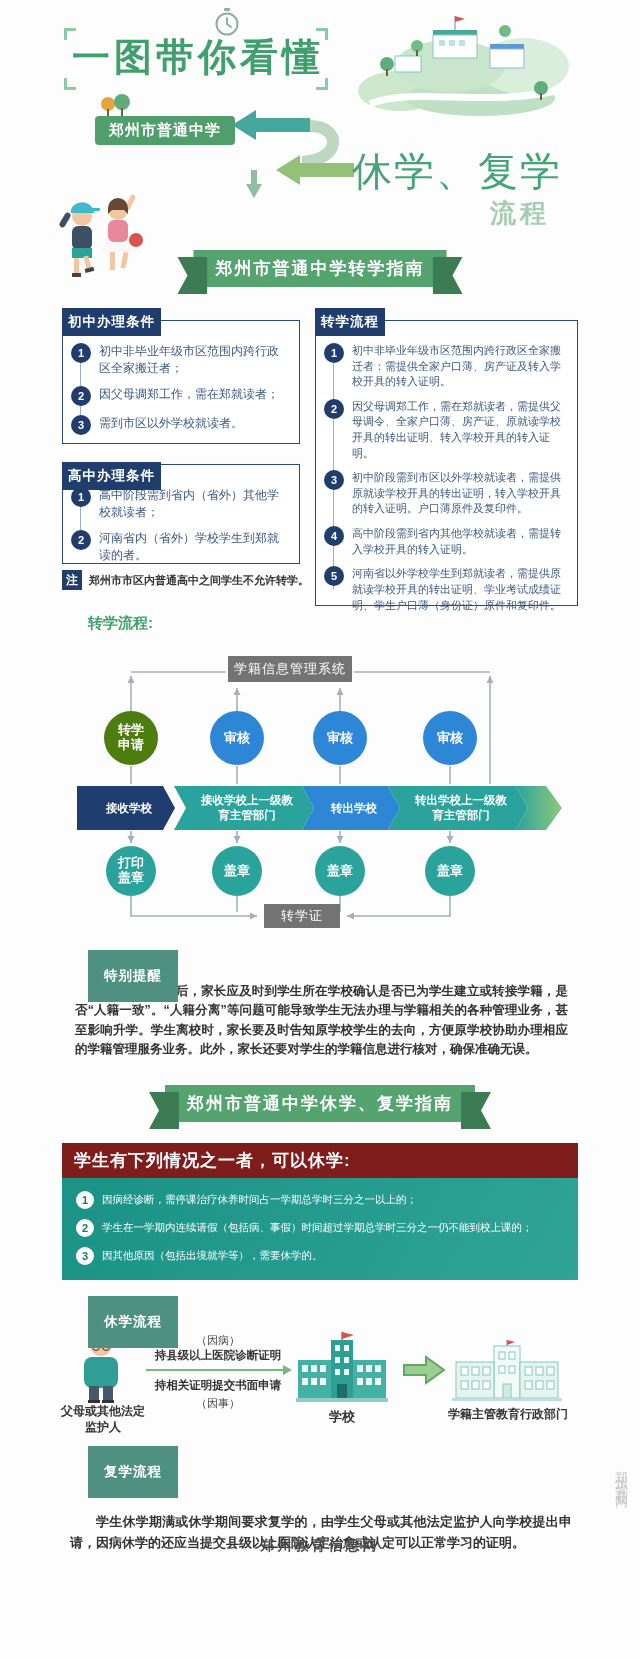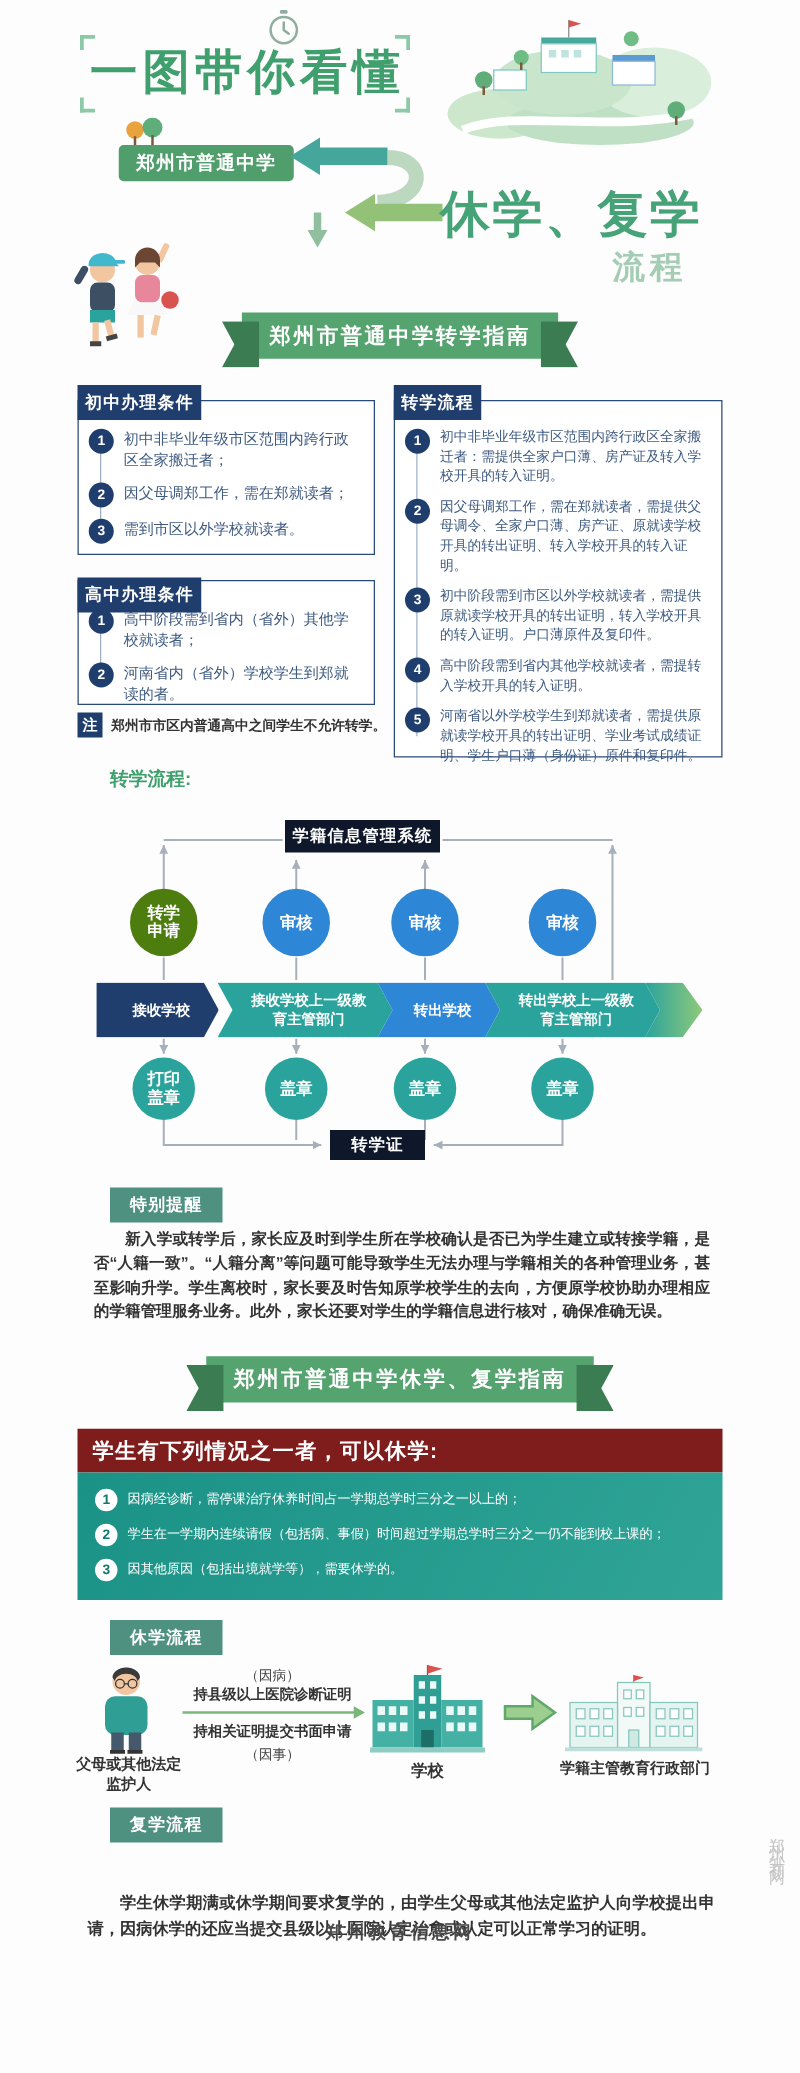--- a/index.html
+++ b/index.html
@@ -21,21 +21,21 @@
   .c-bl { left:64px; top:78px;  border-left-width:3px; border-bottom-width:3px; }
   .c-br { left:316px; top:78px; border-right-width:3px; border-bottom-width:3px; }
   .campus { position:absolute; left:355px; top:6px; }
   .trees { position:absolute; left:98px; top:94px; }
   .badge {
     position:absolute; left:95px; top:116px; background:#4f9e6c; color:#fff;
     font-size:15px; font-weight:bold; padding:5px 14px; border-radius:4px; letter-spacing:1px;
   }
   .deco-arrows { position:absolute; left:230px; top:108px; }
   .slogan-left  { position:absolute; left:160px; top:144px; font-size:40px; font-weight:bold; color:#46a377; letter-spacing:2px; }
-  .slogan-right { position:absolute; left:352px; top:144px; font-size:40px; font-weight:bold; color:#46a377; letter-spacing:2px; }
+  .slogan-right { position:absolute; left:352px; top:144px; font-size:40px; font-weight:normal; color:#46a377; letter-spacing:2px; }
   .slogan-sub   { position:absolute; left:490px; top:196px; font-size:26px; font-weight:bold; color:#a5cdb4; letter-spacing:4px; }
   .students { position:absolute; left:52px; top:186px; }
   
   .ribbon {
     position:absolute; left:50%; transform:translateX(-50%);
     background:#55a36f; color:#fff; font-size:17px; font-weight:bold;
     padding:7px 22px; letter-spacing:2px; z-index:2; white-space:nowrap;
   }
   .ribbon::before, .ribbon::after {
     content:""; position:absolute; top:7px; width:30px; height:100%; background:#3c7c52; z-index:-1;
@@ -44,21 +44,21 @@
   .ribbon::after  { right:-16px; clip-path:polygon(0 0,100% 0,calc(100% - 10px) 50%,100% 100%,0 100%); }
   #banner1 { top:250px; }
   #banner2 { top:1085px; }
   
   .hdr-box {
     position:absolute; background:#1f3e6d; color:#fff; font-size:13.5px; font-weight:bold;
     padding:5px 6px; z-index:3; letter-spacing:1px; white-space:nowrap;
   }
   .ghdr-box {
     position:absolute; background:#4e9180; color:#fff; font-size:13.5px; font-weight:bold;
-    padding:5px 16px; z-index:3; letter-spacing:1px; white-space:nowrap;
+    padding:17px 16px; z-index:3; letter-spacing:1px; white-space:nowrap;
   }
   .cond-box { position:absolute; border:1px solid #2a4a78; background:#fff; padding:22px 10px 6px 8px; }
   .cond-box::before { content:""; position:absolute; left:17px; top:26px; bottom:16px; width:1px; background:#9fb0c6; }
   .cond-item { display:flex; gap:8px; margin-bottom:9px; position:relative; }
   .num {
     flex:0 0 20px; width:20px; height:20px; border-radius:50%; background:#1f3e6d; color:#fff;
     font-size:11px; font-weight:bold; display:flex; align-items:center; justify-content:center;
     position:relative; z-index:1;
   }
   .cond-text { font-size:12px; color:#3d5a80; line-height:1.42; }
@@ -66,21 +66,21 @@
   .note-row { position:absolute; left:62px; top:570px; display:flex; align-items:center; gap:7px; }
   .note-tag {
     width:20px; height:20px; background:#1f3e6d; color:#fff; font-size:12px; font-weight:bold;
     display:flex; align-items:center; justify-content:center;
   }
   .note-text { font-size:11px; font-weight:bold; color:#333; white-space:nowrap; }
   
   .flow-label { position:absolute; left:88px; top:614px; font-size:15px; font-weight:bold; color:#3f9f6d; }
   #flow-svg { position:absolute; left:60px; top:650px; }
   .gray-box {
-    position:absolute; background:#0f172a; color:#fff; font-weight:bold;
+    position:absolute; background:#737373; color:#fff; font-weight:normal;
     display:flex; align-items:center; justify-content:center; letter-spacing:1px;
   }
   #system-box { left:228px; top:656px; width:124px; height:26px; font-size:13px; }
   #cert-box   { left:264px; top:904px; width:76px;  height:24px; font-size:13px; }
   .circle {
     position:absolute; border-radius:50%; color:#fff; font-weight:bold;
     display:flex; align-items:center; justify-content:center; text-align:center; line-height:1.15;
   }
   .c-top { width:54px; height:54px; top:711px; font-size:13px; }
   .c-bot { width:50px; height:50px; top:846px; font-size:13px; background:#2aa39c; }

